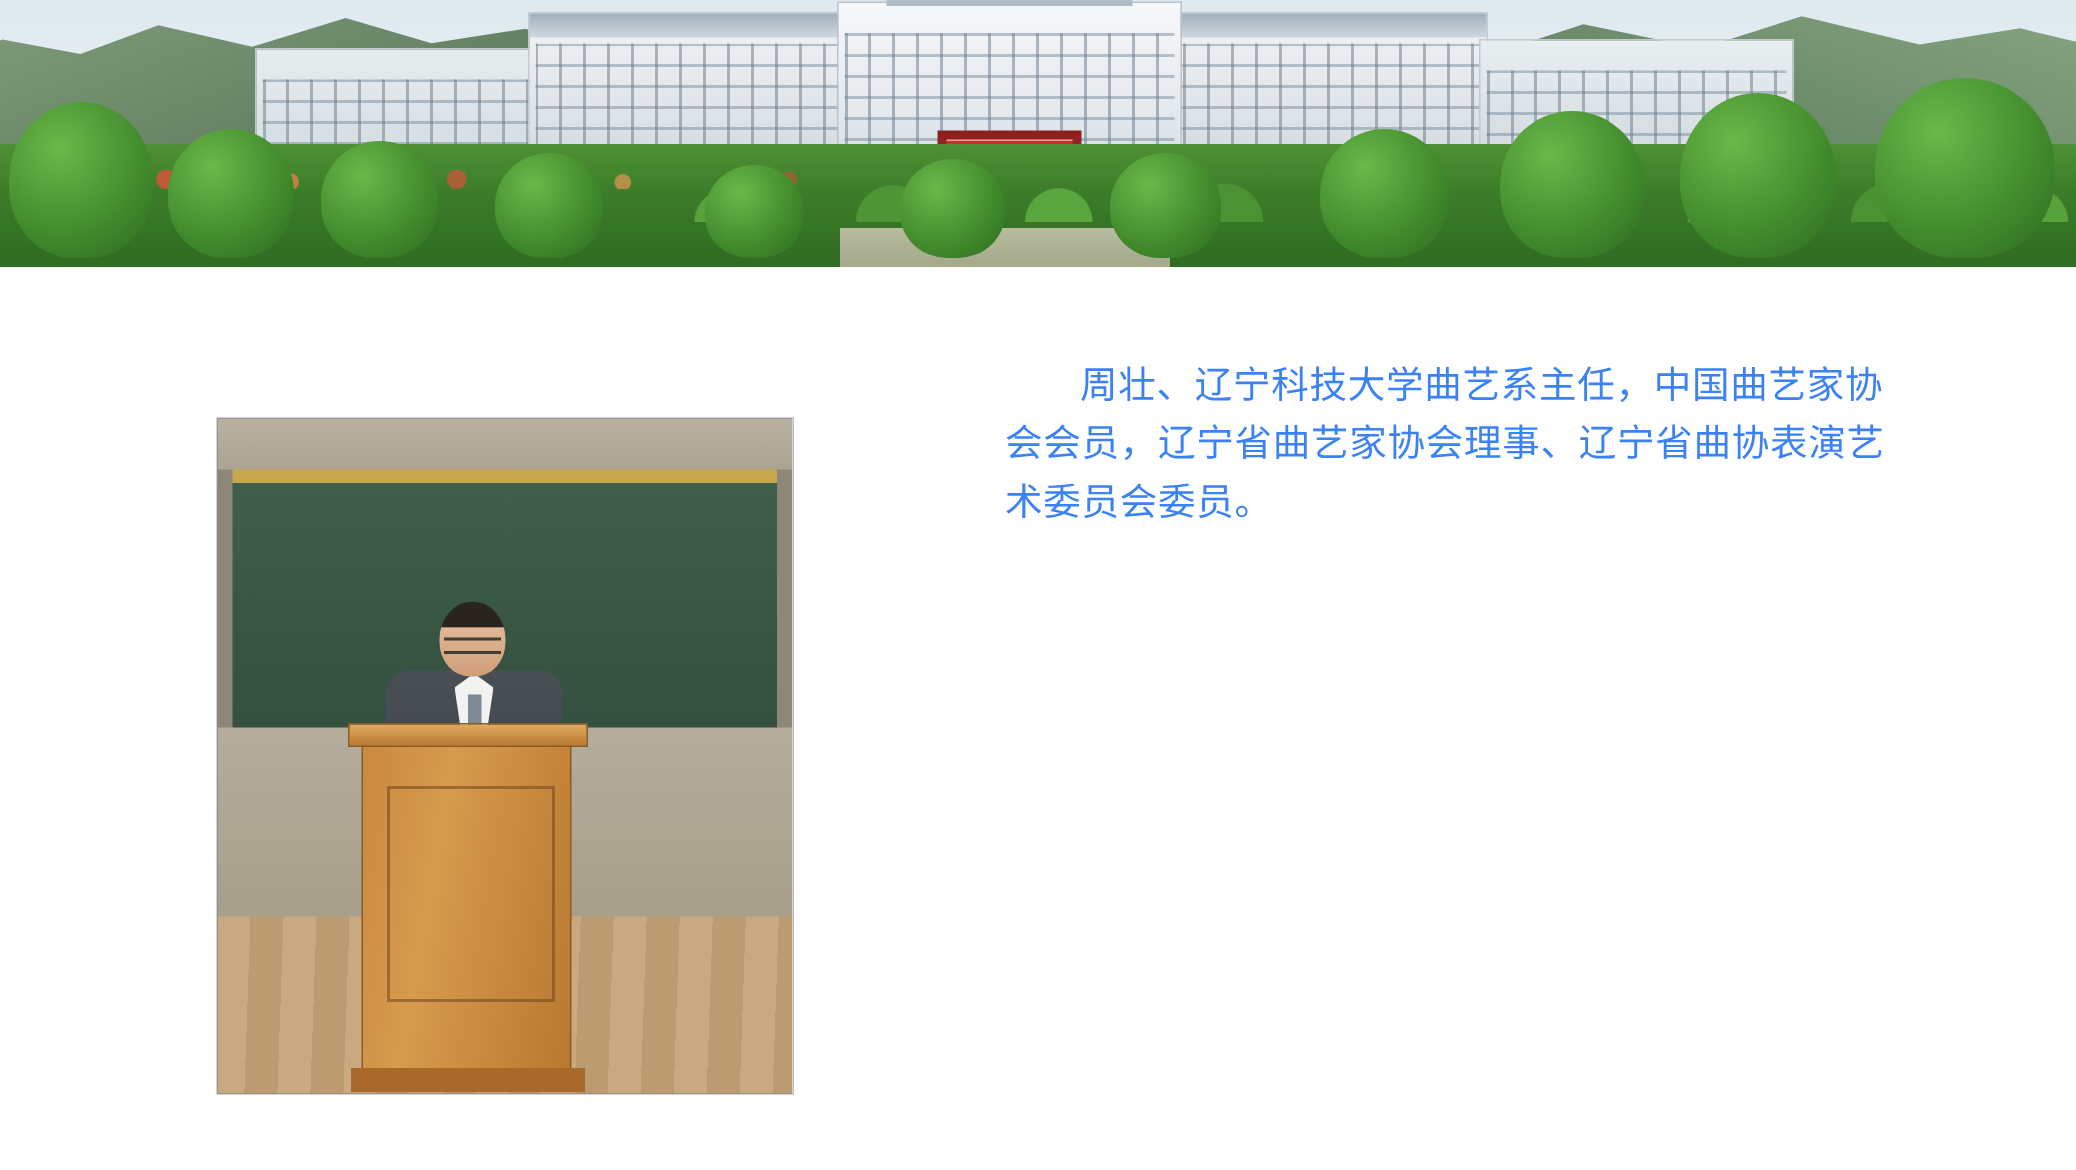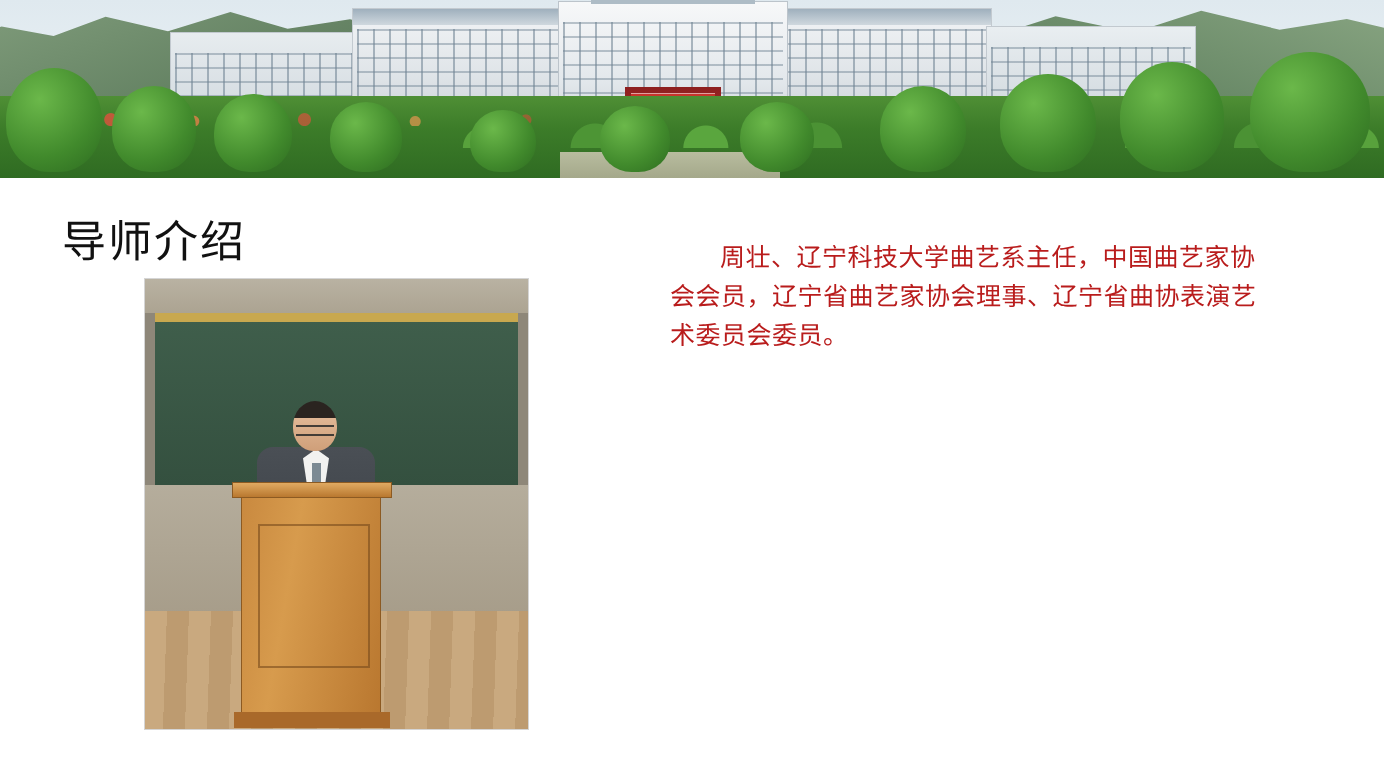--- a/index.html
+++ b/index.html
@@ -359,21 +359,21 @@
   }
 
   
   .bio {
     position: absolute;
     left: 670px;
     top: 60px;
     width: 600px;
     font-size: 25px;
     line-height: 39px;
-    color: #b91c1c;
+    color: #3b82f6;
     font-family: "Liberation Sans", sans-serif;
   }
   .bio p {
     margin: 0;
     text-indent: 2em;
     letter-spacing: .5px;
   }
 </style>
 </head>
 <body>
@@ -416,21 +416,20 @@
   <div class="tree" style="left:600px; width:70px; height:66px;"></div>
   <div class="tree" style="left:740px; width:74px; height:70px;"></div>
   <div class="tree" style="left:880px; width:86px; height:86px;"></div>
   <div class="tree" style="left:1000px;width:96px; height:98px;"></div>
   <div class="tree" style="left:1120px;width:104px;height:110px;"></div>
   <div class="tree" style="left:1250px;width:120px;height:120px;"></div>
 </div>
 
 <div class="slide-body">
 
-  <div class="slide-title">导师介绍</div>
 
   <div class="photo">
     <div class="wall-top"></div>
     <div class="board"></div>
     <div class="wall-side-l"></div>
     <div class="wall-side-r"></div>
     <div class="wall-low"></div>
     <div class="floor-line"></div>
     <div class="floor"></div>
     <div class="person-body"></div>

